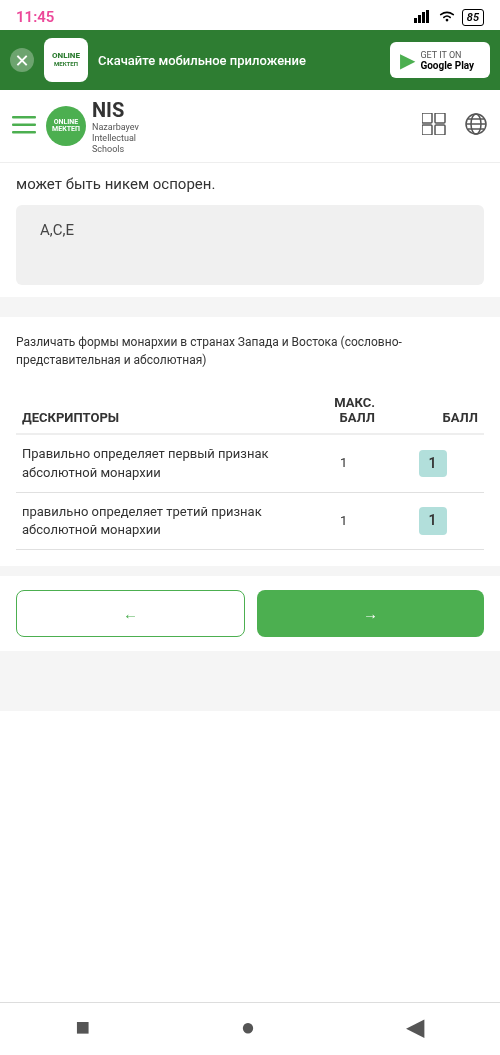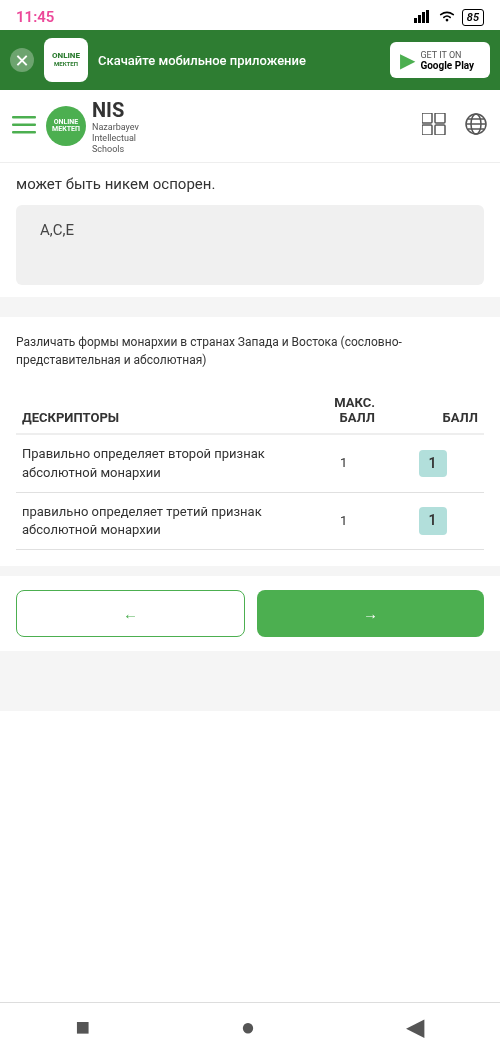--- a/index.html
+++ b/index.html
@@ -424,21 +424,21 @@
         <tr>
           <th class="col-descriptor">ДЕСКРИПТОРЫ</th>
           <th class="col-max center">
             <span>МАКС. БАЛЛ</span>
           </th>
           <th class="col-score center">БАЛЛ</th>
         </tr>
       </thead>
       <tbody id="descriptors-body">
       <tr>
-            <td>Правильно определяет второй признак абсолютной монархии</td>
+            <td>Правильно определяет первый признак абсолютной монархии</td>
             <td class="center">1</td>
             <td class="center"><span class="score-badge">1</span></td>
           </tr>
           <tr>
             <td>правильно определяет третий признак абсолютной монархии</td>
             <td class="center">1</td>
             <td class="center"><span class="score-badge">1</span></td>
           </tr>
         </tbody>
     </table>

